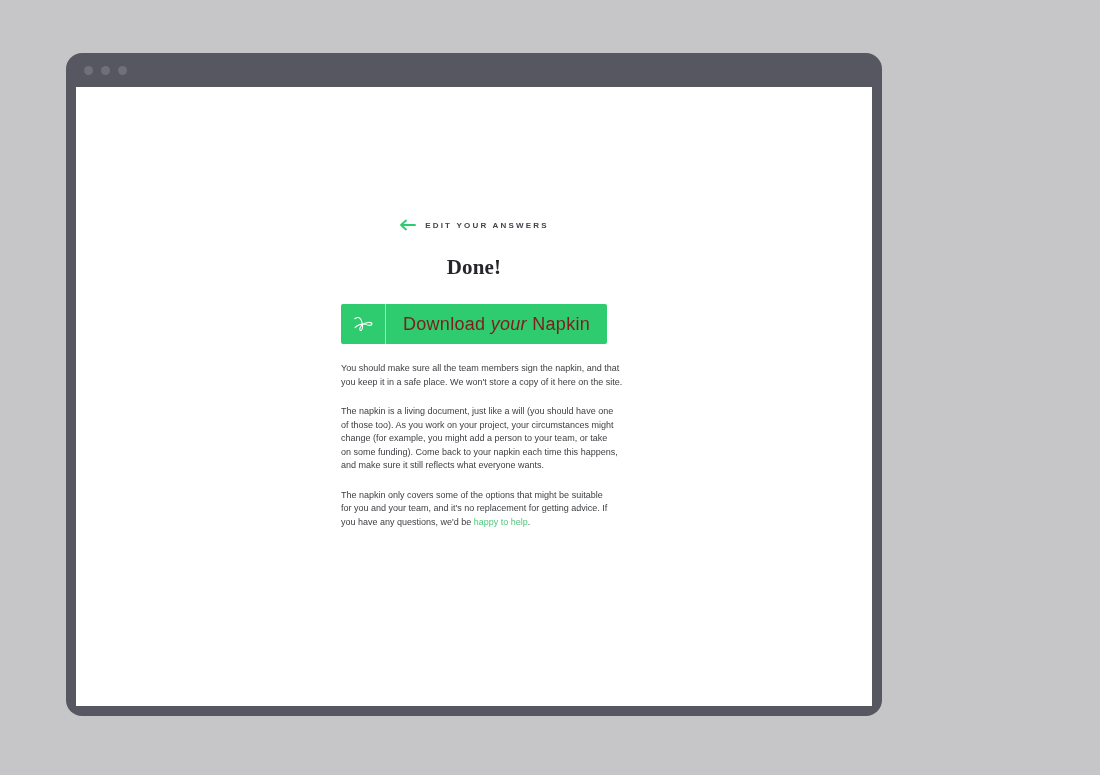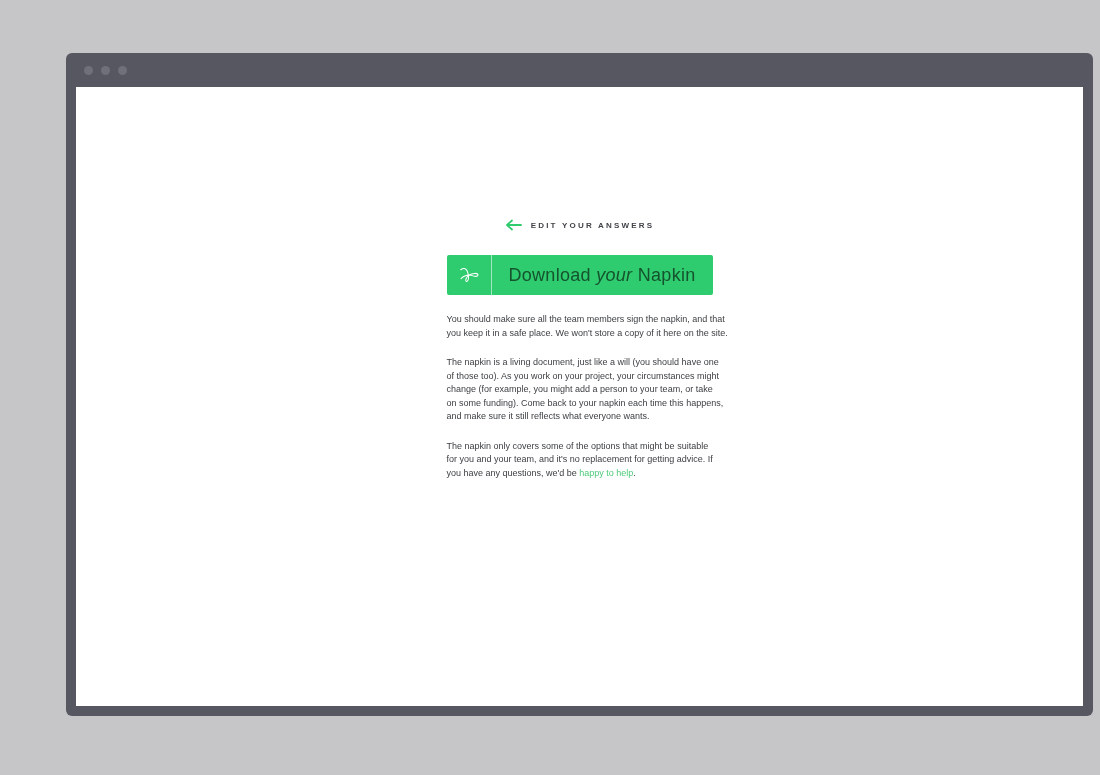--- a/index.html
+++ b/index.html
@@ -5,23 +5,23 @@
   * { margin: 0; padding: 0; box-sizing: border-box; }
   html, body {
     width: 1100px; height: 775px;
     background: #c6c6c9;
     font-family: "Liberation Sans", sans-serif;
     overflow: hidden;
   }
   .browser {
     position: absolute;
     left: 66px; top: 53px;
-    width: 1027px; height: 663px;
+    width: 816px; height: 663px;
     background: #575761;
-    border-radius: 6px;
+    border-radius: 16px;
   }
   .titlebar {
     height: 34px;
     display: flex;
     align-items: center;
     padding-left: 18px;
   }
   .dot {
     width: 9px; height: 9px;
     border-radius: 50%;
@@ -82,21 +82,21 @@
     justify-content: center;
     border-right: 1px solid rgba(255,255,255,0.55);
     flex: none;
   }
   .pdf-icon { width: 24px; height: 24px; display: block; }
   .btn-text {
     flex: 1;
     display: flex;
     align-items: center;
     justify-content: center;
-    color: #14532d;
+    color: #7f1d1d;
     font-size: 18px;
     letter-spacing: 0.3px;
     white-space: pre;
   }
   .btn-text .em { font-style: italic; text-align: center; }
   .paragraphs { margin-top: 18px; }
   .paragraphs p {
     font-size: 9px;
     line-height: 13.5px;
     color: #3e4044;
@@ -124,20 +124,21 @@
   <div class="page">
     <div class="content">
 
       <a class="edit-link">
         <svg class="arrow-icon" viewBox="0 0 17 12" fill="none">
           <path d="M16 6 H2.5 M7 1.5 L2 6 L7 10.5" stroke="#2fcb6f" stroke-width="1.8" stroke-linecap="round" stroke-linejoin="round"></path>
         </svg>
         <span class="label">EDIT YOUR ANSWERS</span>
       </a>
 
+      <h1 class="heading">Done!</h1>
 
       <button class="download-btn">
         <span class="btn-icon-wrap">
           <svg class="pdf-icon" viewBox="0 0 32 32" fill="none">
             <path d="M5 9 C9.5 5.5, 13 7.5, 14.3 12.5 C15.6 17.5, 15.8 22.5, 13.8 24.2 C12.2 25.5, 11 23.3, 12.2 20.6 C13.9 16.9, 19 14.3, 23.5 13.9 C27.2 13.6, 28.8 15.2, 27.6 16.8 C26.4 18.4, 22.2 17.6, 19.2 16.5 C15.3 15.1, 8.6 17.3, 5.4 20.8" stroke="#ffffff" stroke-width="1.4" stroke-linecap="round"></path>
           </svg>
         </span>
         <span class="btn-text"><span>Download </span><span class="em">your</span><span> Napkin</span></span>
       </button>
 

